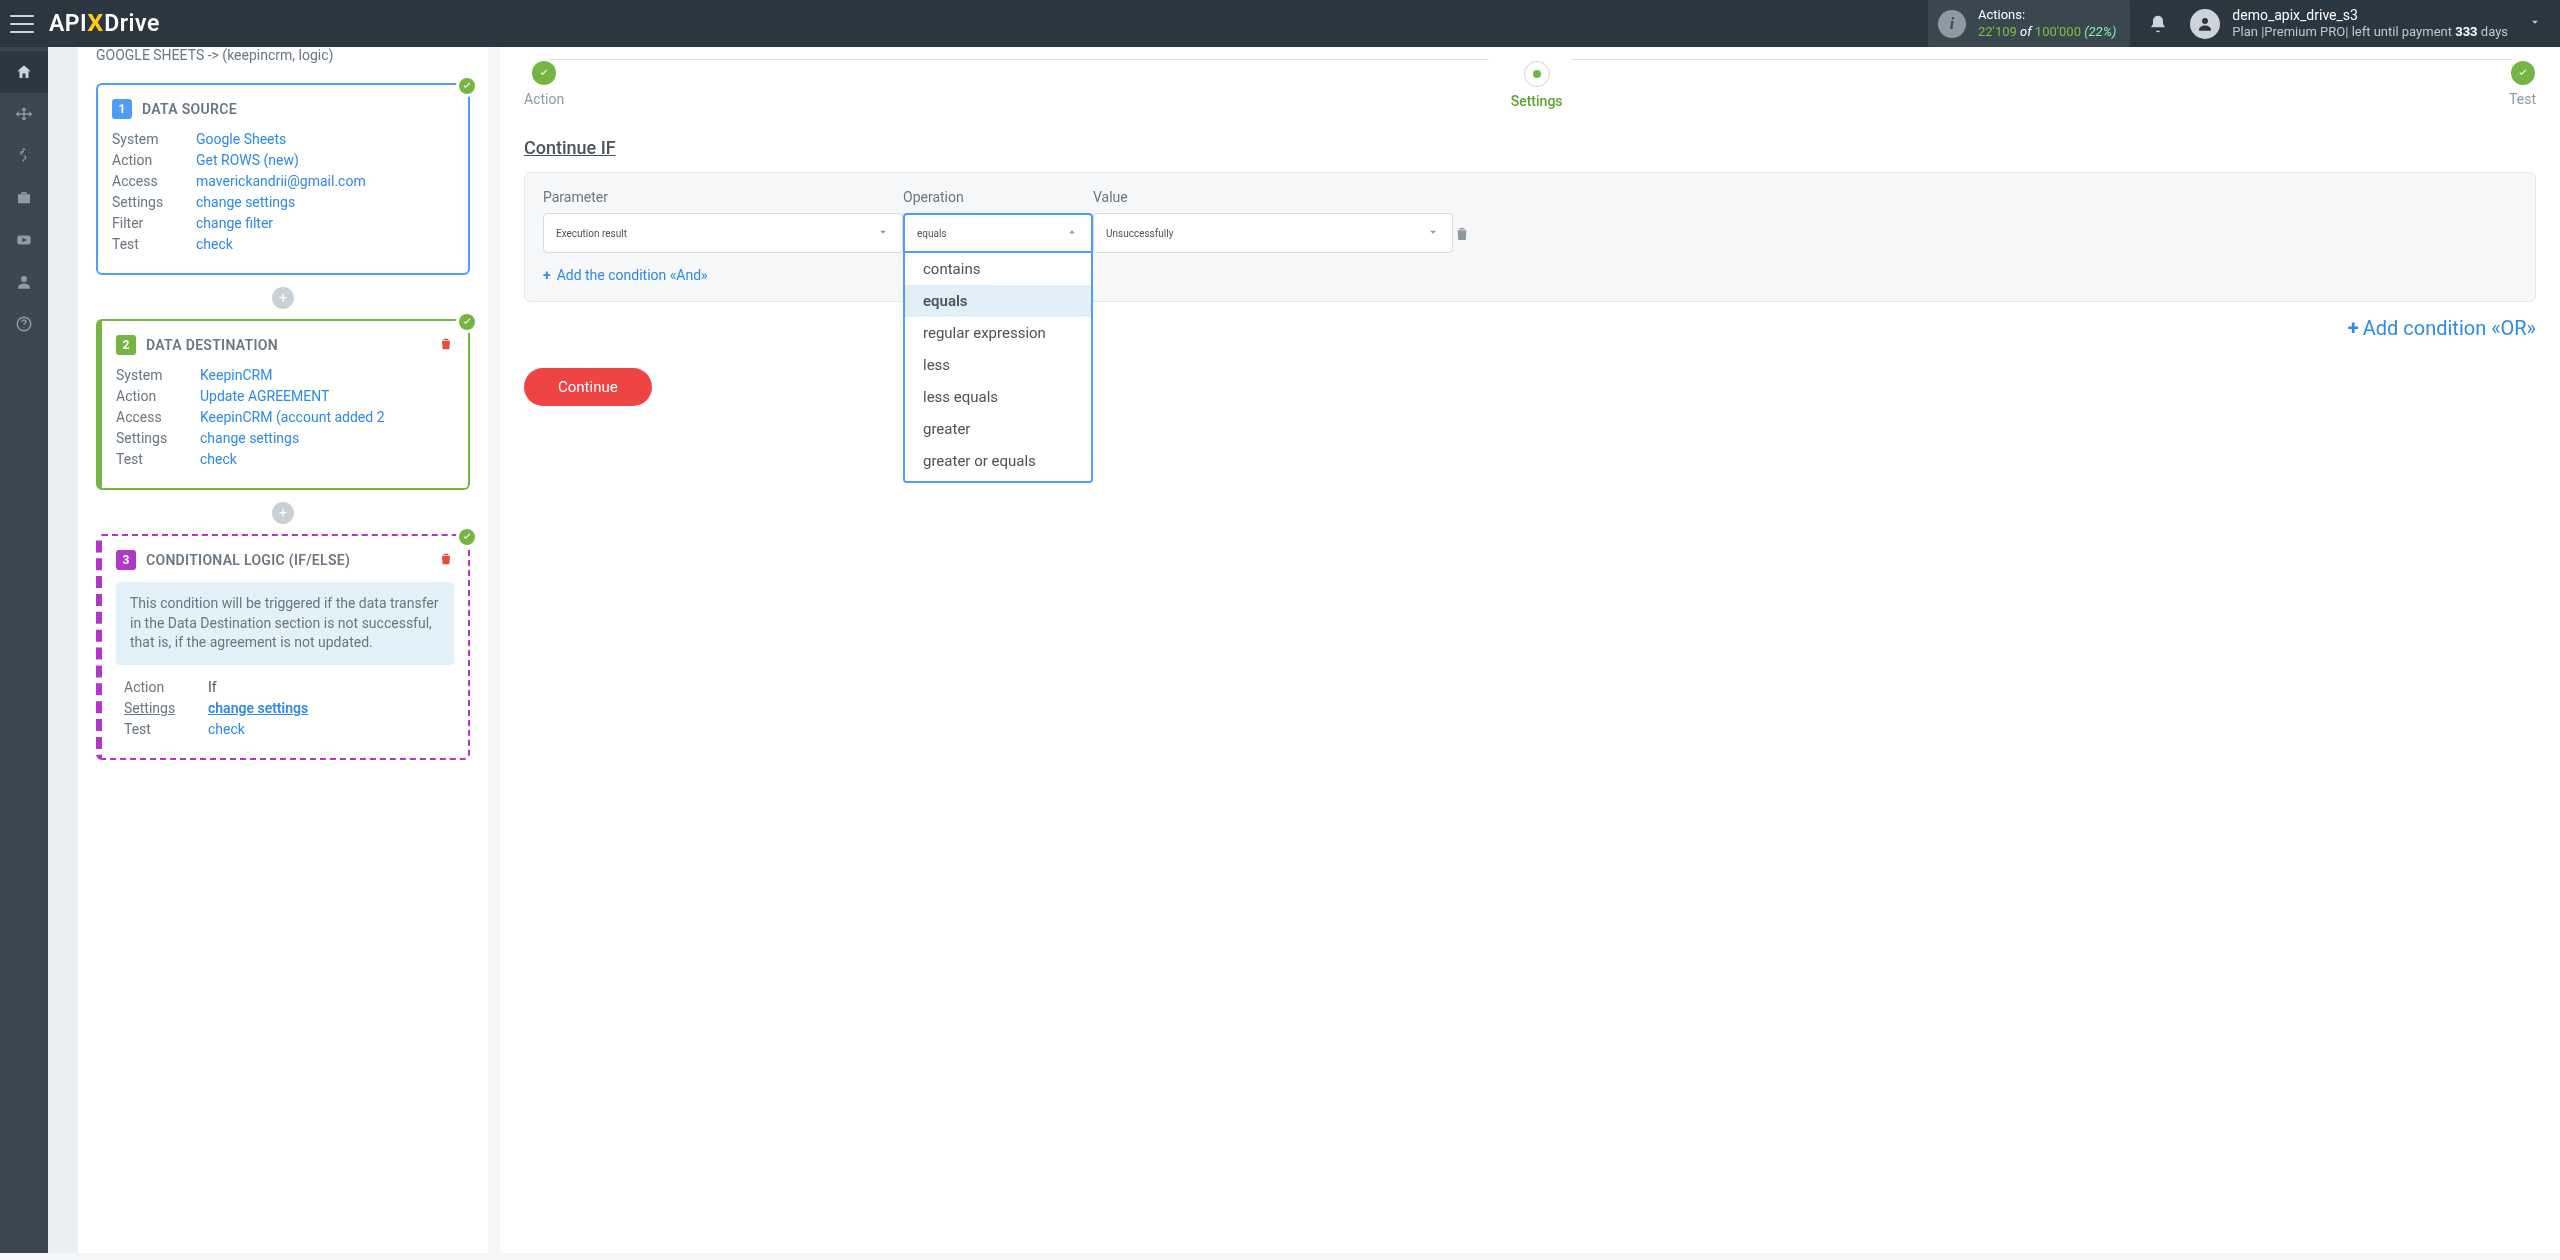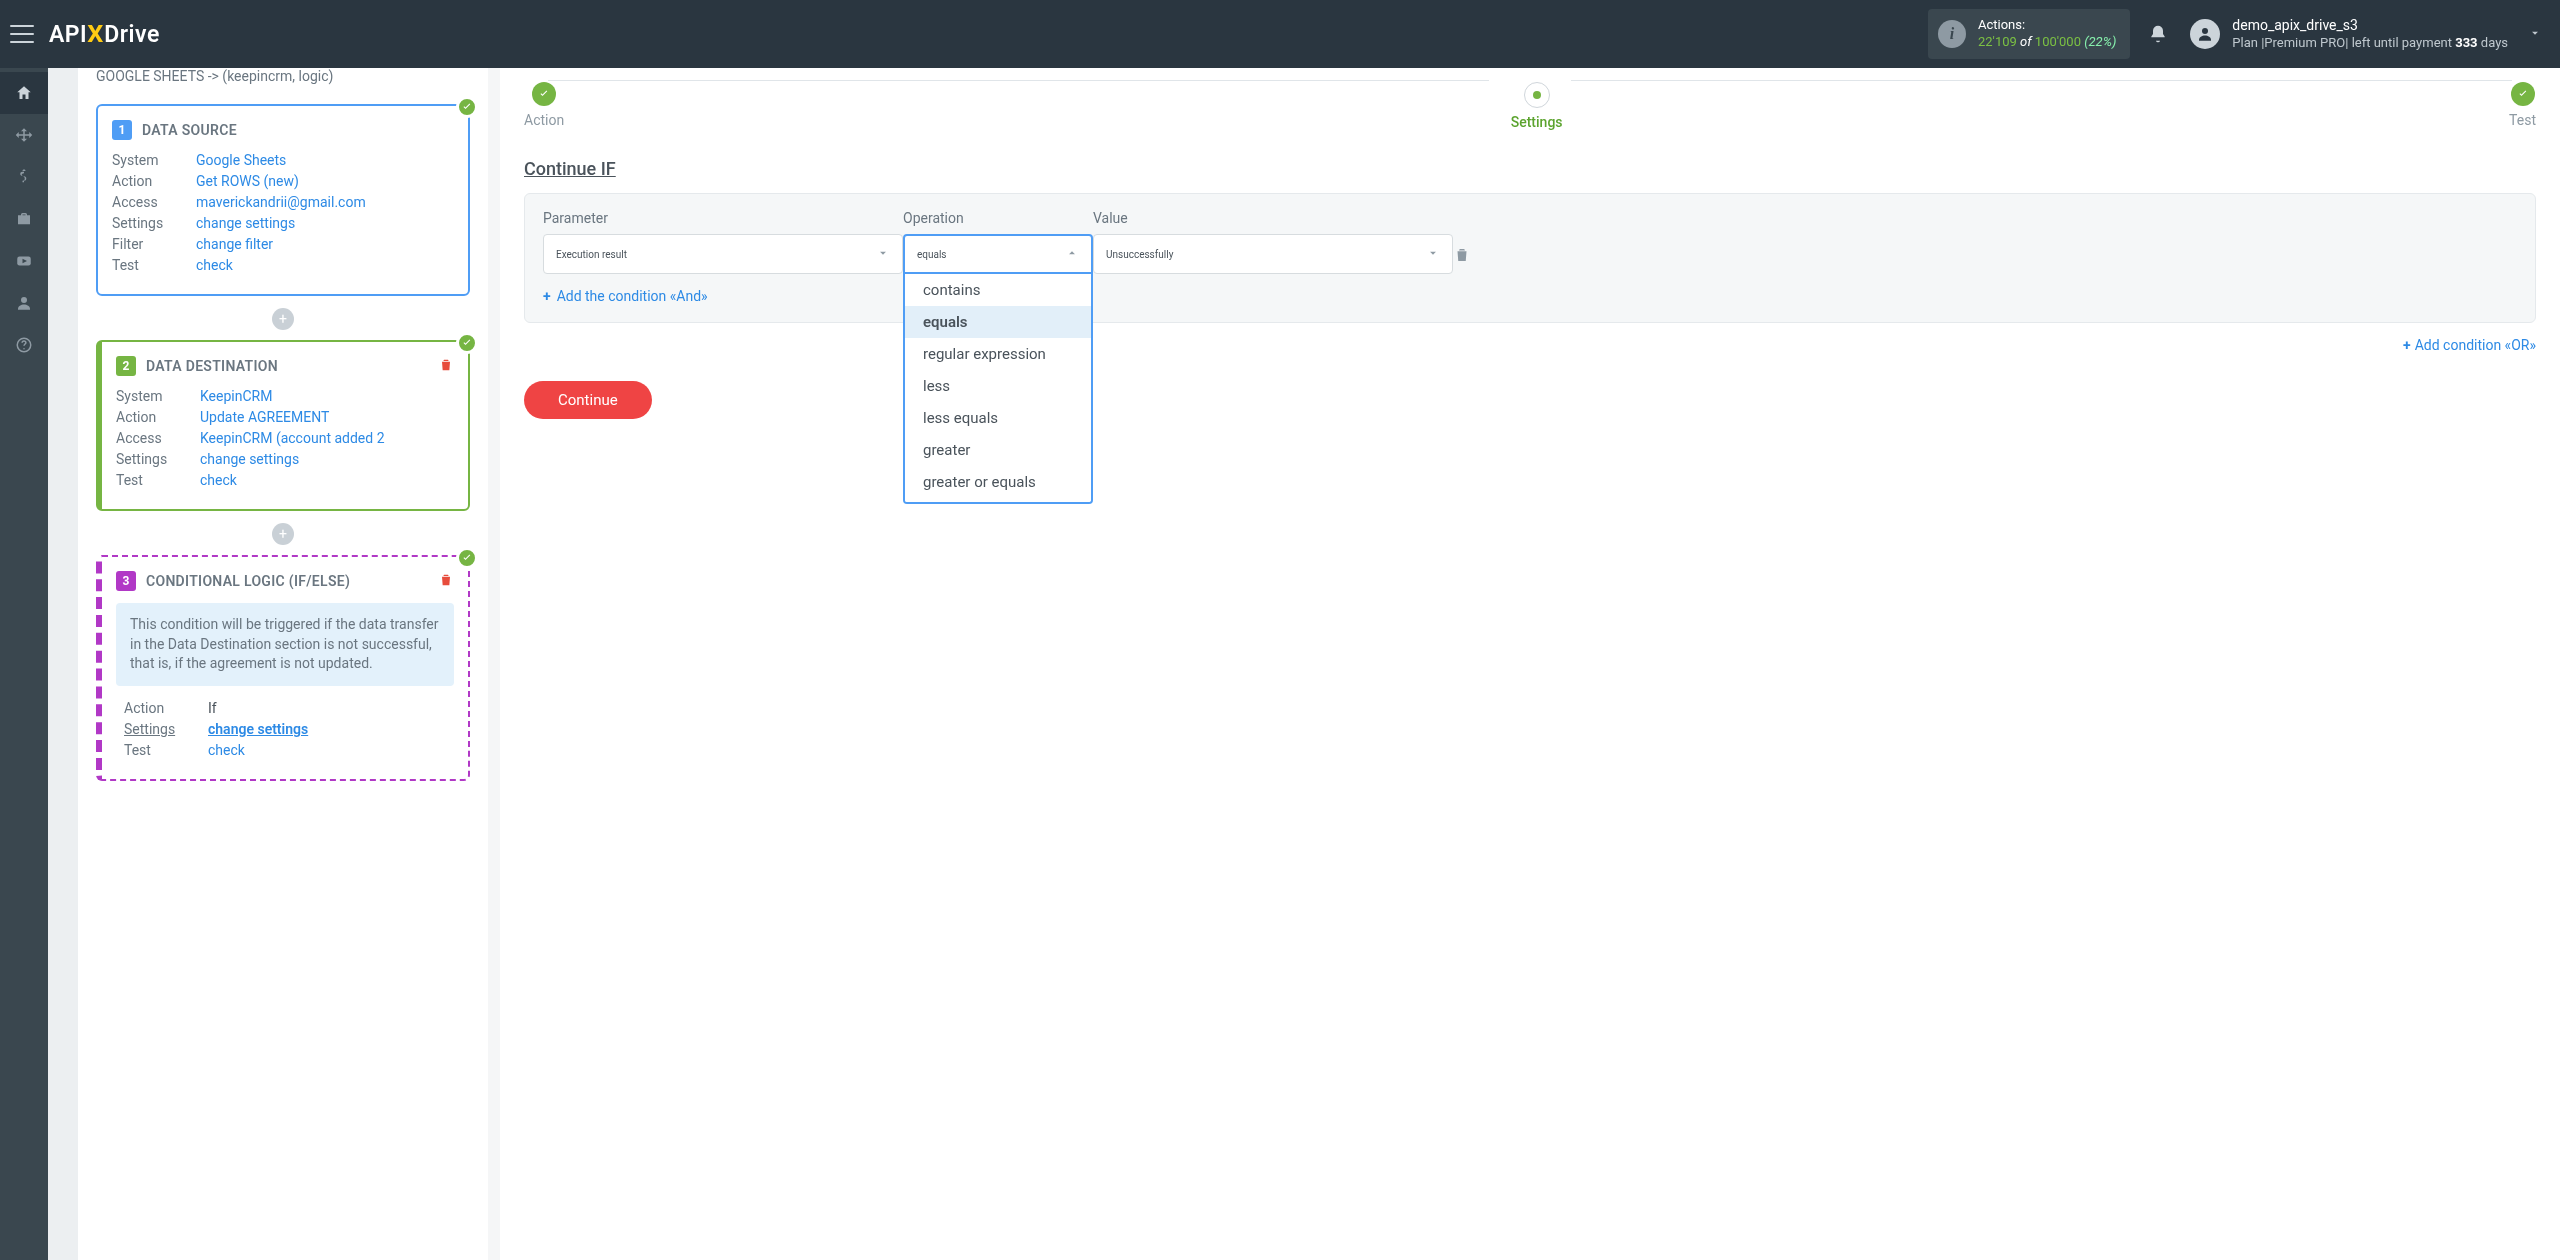--- a/index.html
+++ b/index.html
@@ -1,17 +1,17 @@
 <!DOCTYPE html>
 <html><head>
 <meta charset="utf-8">
 <style>
 *{box-sizing:border-box;margin:0;padding:0;font-family:-apple-system,BlinkMacSystemFont,"Segoe UI",Roboto,Arial,sans-serif}
 body{background:#f5f6f7;color:#5b6770;font-size:14px;overflow:hidden}
-.topbar{height:68px;background:#2a3640;display:flex;align-items:center;padding:16px 10px;color:#fff}
+.topbar{height:47px;background:#2a3640;display:flex;align-items:center;padding:16px 10px;color:#fff}
 .hamburger{width:24px;height:18px;display:flex;flex-direction:column;justify-content:space-between;cursor:pointer;margin-right:15px}
 .hamburger span{height:2px;background:#ccd4da;border-radius:1px}
 .logo{font-size:23px;font-weight:600;letter-spacing:.5px;display:flex;align-items:center}
 .logo .x{color:#ffcb13;font-weight:700;transform:scaleX(1.1);margin:0 1px}
 .spacer{flex:1}
 .actions-box{background:#3a474f;border-radius:4px;padding:8px 14px 8px 10px;margin-right:18px;display:flex;align-items:center}
 .info-circle{width:28px;height:28px;border-radius:50%;background:#8e9aa3;display:flex;align-items:center;justify-content:center;color:#3a474f;font-weight:bold;font-size:16px;margin-right:12px;font-style:italic;font-family:Georgia,serif}
 .actions-text{font-size:13px;line-height:1.3}
 .actions-text .green{color:#7bc043}
 .actions-text .total{color:#7bc043}
@@ -91,21 +91,21 @@
 .dd-item{padding:7px 18px;font-size:15px;color:#4a535b;cursor:pointer}
 .dd-item.sel{background:#e2eff9;font-weight:600}
 .dropdown::-webkit-scrollbar{width:8px}
 .dropdown::-webkit-scrollbar-thumb{background:#c5cdd3;border-radius:4px}
 .trash-btn{width:20px;color:#8e9aa3;cursor:pointer;padding-bottom:10px;display:flex;align-items:center}
 .trash-btn svg{width:18px;height:18px;fill:currentColor}
 
 .add-and{color:#2d8ae5;font-size:14px;margin-top:14px;cursor:pointer;display:inline-flex;align-items:center}
 .add-and .plus{font-weight:bold;margin-right:6px}
 
-.add-or{text-align:right;margin:14px 24px 0;color:#2d8ae5;font-size:14px;cursor:pointer}
+.add-or{text-align:right;margin:14px 24px 0;color:#2d8ae5;font-size:20px;cursor:pointer}
 .add-or .plus{font-weight:bold;margin-right:4px}
 
 .continue-btn{margin:28px 24px 0;background:#ef4444;color:#fff;border:none;border-radius:20px;height:38px;padding:0 34px;font-size:15px;cursor:pointer}
 
 
 .gutter{background:#eceff1;width:30px}
 </style>
 </head>
 <body>
 

